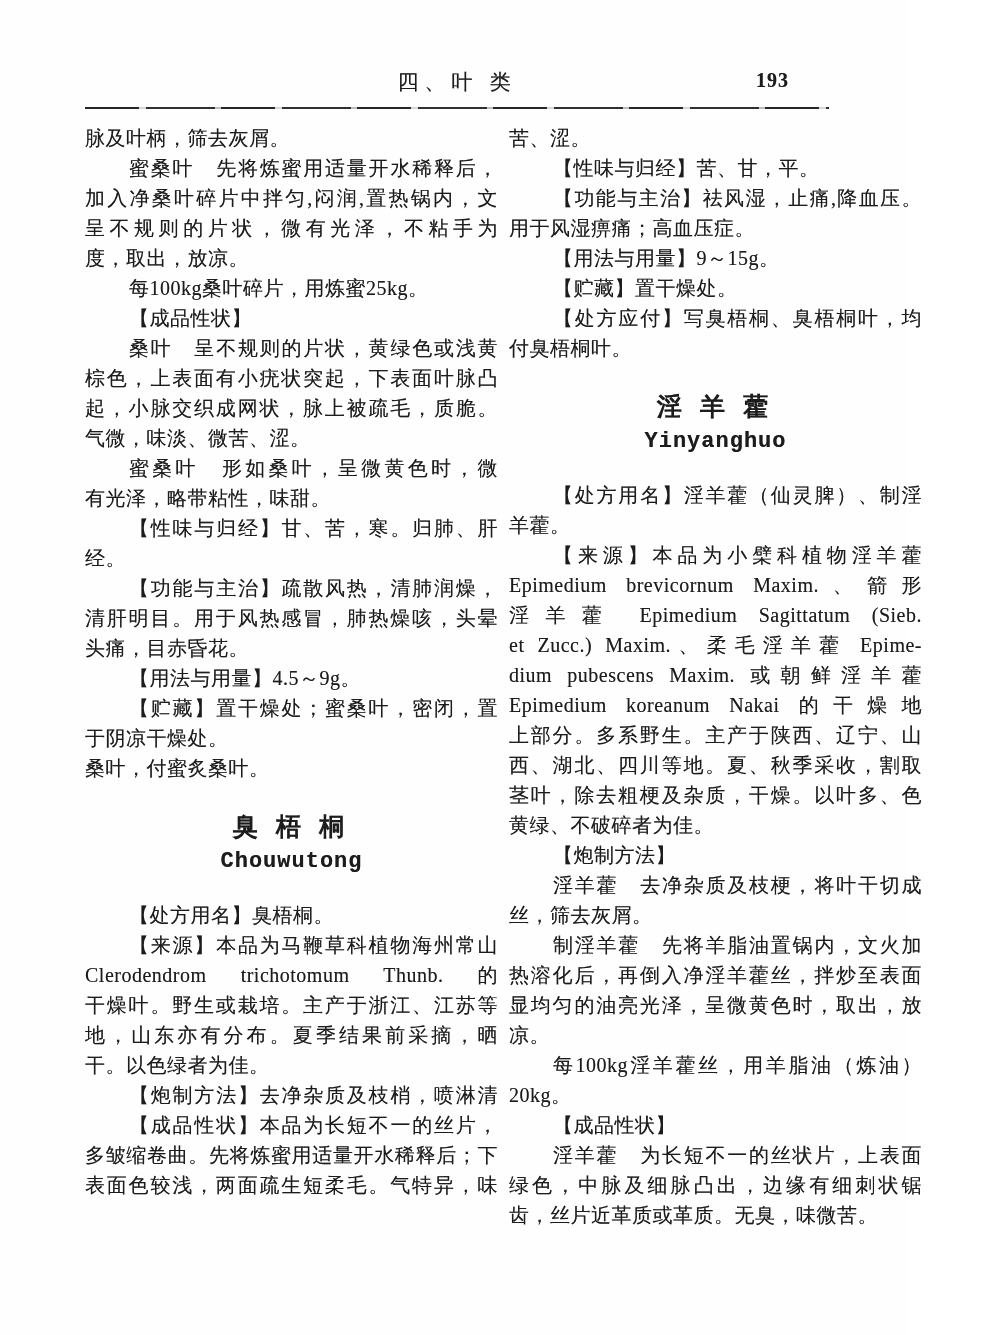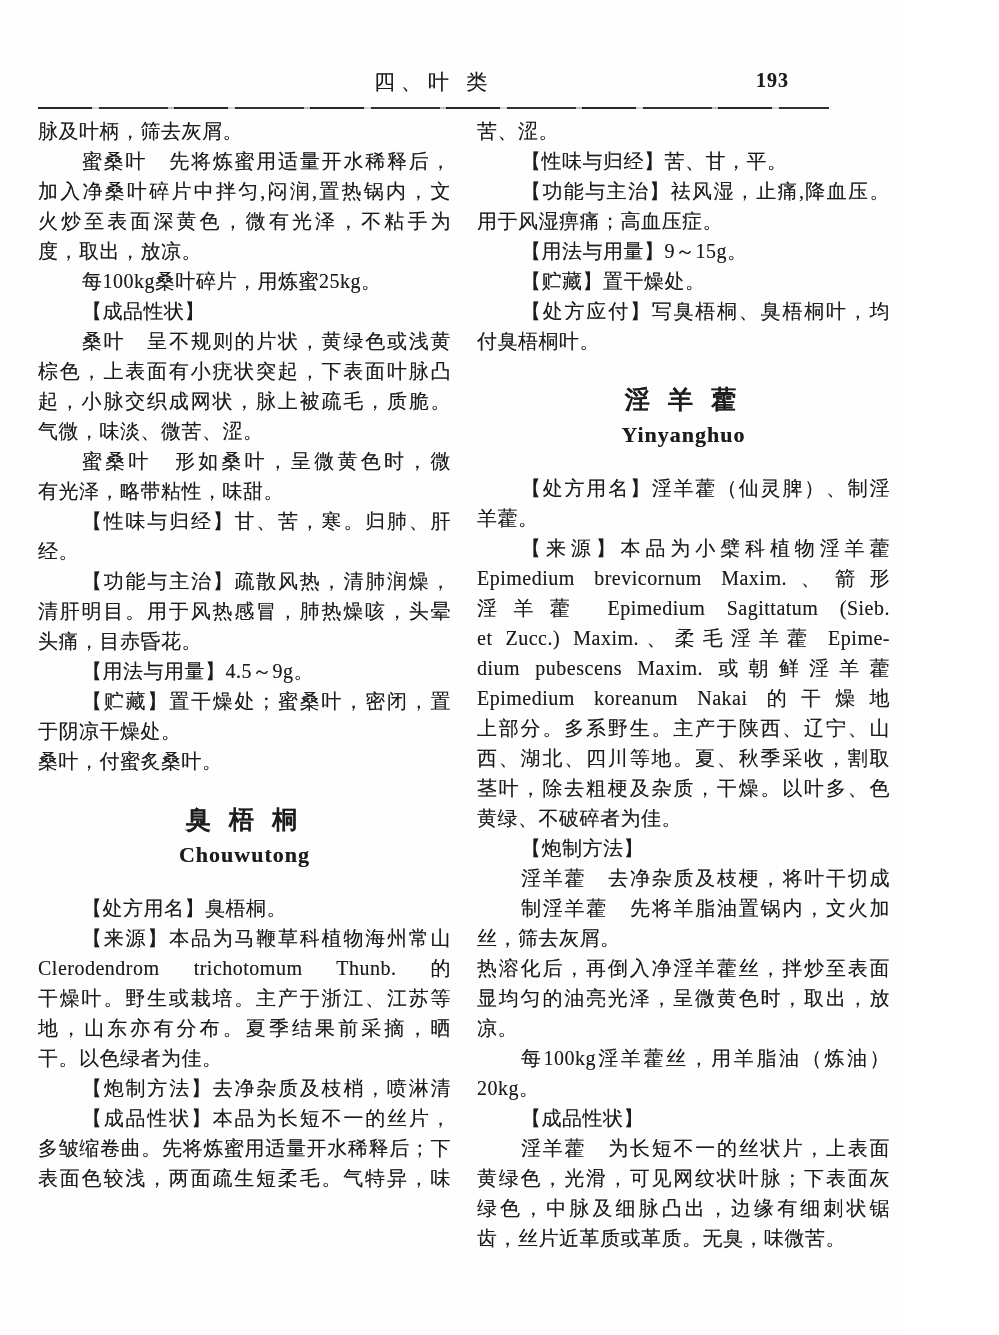--- a/index.html
+++ b/index.html
@@ -11,21 +11,21 @@
     overflow: hidden;
   }
   .page {
     position: relative;
     width: 906px;
     height: 1335px;
     background: #fefefe;
     color: #1c1c1c;
     font-family: "Liberation Serif", "DejaVu Serif", serif;
     box-sizing: border-box;
-    padding: 68px 77px 0 38px;
+    padding: 68px 77px 0 85px;
     text-shadow: 0 0 0.5px rgba(0,0,0,0.45);
   }
   .header-row {
     position: relative;
     height: 30px;
   }
   .section-title {
     position: absolute;
     left: 0; right: 0;
     text-align: center;
@@ -46,22 +46,22 @@
     margin-top: 9px;
     background:
       repeating-linear-gradient(90deg,
         #262626 0px, #262626 54px,
         rgba(38,38,38,0.18) 54px, rgba(38,38,38,0.18) 61px,
         #303030 61px, #303030 130px,
         rgba(38,38,38,0.3) 130px, rgba(38,38,38,0.3) 136px);
   }
   .columns {
     display: flex;
-    gap: 26px;
-    margin-top: 7px;
+    gap: 11px;
+    margin-top: 14px;
   }
   .column {
     flex: 0 0 413px;
     width: 413px;
   }
   .line {
     font-size: 20px;
     line-height: 30px;
     height: 30px;
     text-align: left;
@@ -87,21 +87,21 @@
     text-indent: 0;
   }
   .line.h-py {
     height: auto;
     line-height: 34px;
     margin-bottom: 21px;
     text-align: center;
     text-align-last: center;
     font-size: 22px;
     font-weight: bold;
-    font-family: Liberation Serif, serif;
+    font-family: Liberation Mono, monospace;
     letter-spacing: 1px;
     text-indent: 0;
     text-shadow: 0 0 0.6px rgba(0,0,0,0.55);
   }
 </style>
 </head>
 <body>
 
 <div class="page">
 
@@ -112,21 +112,21 @@
 
   <div class="header-rule"></div>
 
   <div class="columns">
 
     <div class="column">
 
     <div class="line">脉及叶柄，筛去灰屑。</div>
         <div class="line indent full">蜜桑叶　先将炼蜜用适量开水稀释后，</div>
         <div class="line full">加入净桑叶碎片中拌匀,闷润,置热锅内，文</div>
-        <div class="line full">火炒至表面深黄色，微有光泽，不粘手为</div>
+        <div class="line full">呈不规则的片状，微有光泽，不粘手为</div>
         <div class="line">度，取出，放凉。</div>
         <div class="line indent">每100kg桑叶碎片，用炼蜜25kg。</div>
         <div class="line indent">【成品性状】</div>
         <div class="line indent full">桑叶　呈不规则的片状，黄绿色或浅黄</div>
         <div class="line full">棕色，上表面有小疣状突起，下表面叶脉凸</div>
         <div class="line full">起，小脉交织成网状，脉上被疏毛，质脆。</div>
         <div class="line">气微，味淡、微苦、涩。</div>
         <div class="line indent full">蜜桑叶　形如桑叶，呈微黄色时，微</div>
         <div class="line">有光泽，略带粘性，味甜。</div>
         <div class="line indent full">【性味与归经】甘、苦，寒。归肺、肝</div>
@@ -171,29 +171,28 @@
         <div class="line full">淫羊藿 Epimedium Sagittatum (Sieb.</div>
         <div class="line full">et Zucc.) Maxim.、柔毛淫羊藿 Epime-</div>
         <div class="line full">dium pubescens Maxim. 或朝鲜淫羊藿</div>
         <div class="line full">Epimedium koreanum Nakai 的干燥地</div>
         <div class="line full">上部分。多系野生。主产于陕西、辽宁、山</div>
         <div class="line full">西、湖北、四川等地。夏、秋季采收，割取</div>
         <div class="line full">茎叶，除去粗梗及杂质，干燥。以叶多、色</div>
         <div class="line">黄绿、不破碎者为佳。</div>
         <div class="line indent">【炮制方法】</div>
         <div class="line indent full">淫羊藿　去净杂质及枝梗，将叶干切成</div>
+        <div class="line">丝，筛去灰屑。</div>
         <div class="line indent full">制淫羊藿　先将羊脂油置锅内，文火加</div>
-        <div class="line">丝，筛去灰屑。</div>
         <div class="line full">热溶化后，再倒入净淫羊藿丝，拌炒至表面</div>
         <div class="line full">显均匀的油亮光泽，呈微黄色时，取出，放</div>
         <div class="line">凉。</div>
         <div class="line indent full">每100kg淫羊藿丝，用羊脂油（炼油）</div>
         <div class="line">20kg。</div>
         <div class="line indent">【成品性状】</div>
         <div class="line indent full">淫羊藿　为长短不一的丝状片，上表面</div>
-        <div class="line full">黄绿色，光滑，可见网纹状叶脉；下表面灰</div>
         <div class="line full">绿色，中脉及细脉凸出，边缘有细刺状锯</div>
         <div class="line">齿，丝片近革质或革质。无臭，味微苦。</div>
       </div>
 
   </div>
 
 </div>
 
 </body></html>

